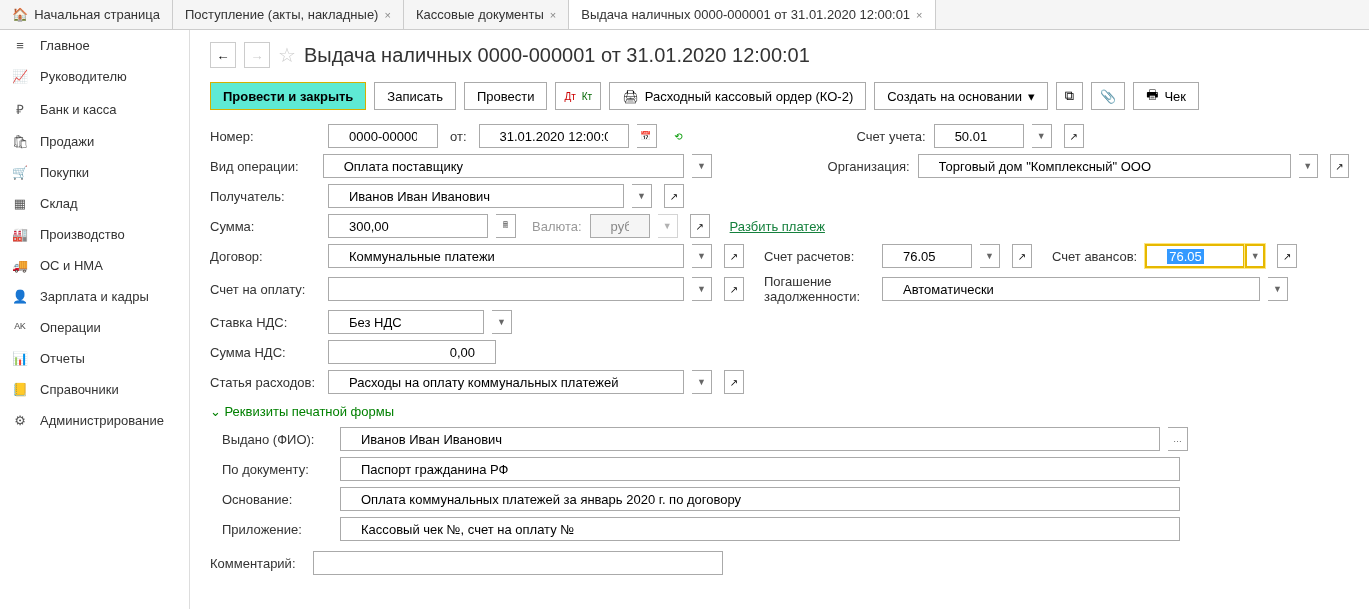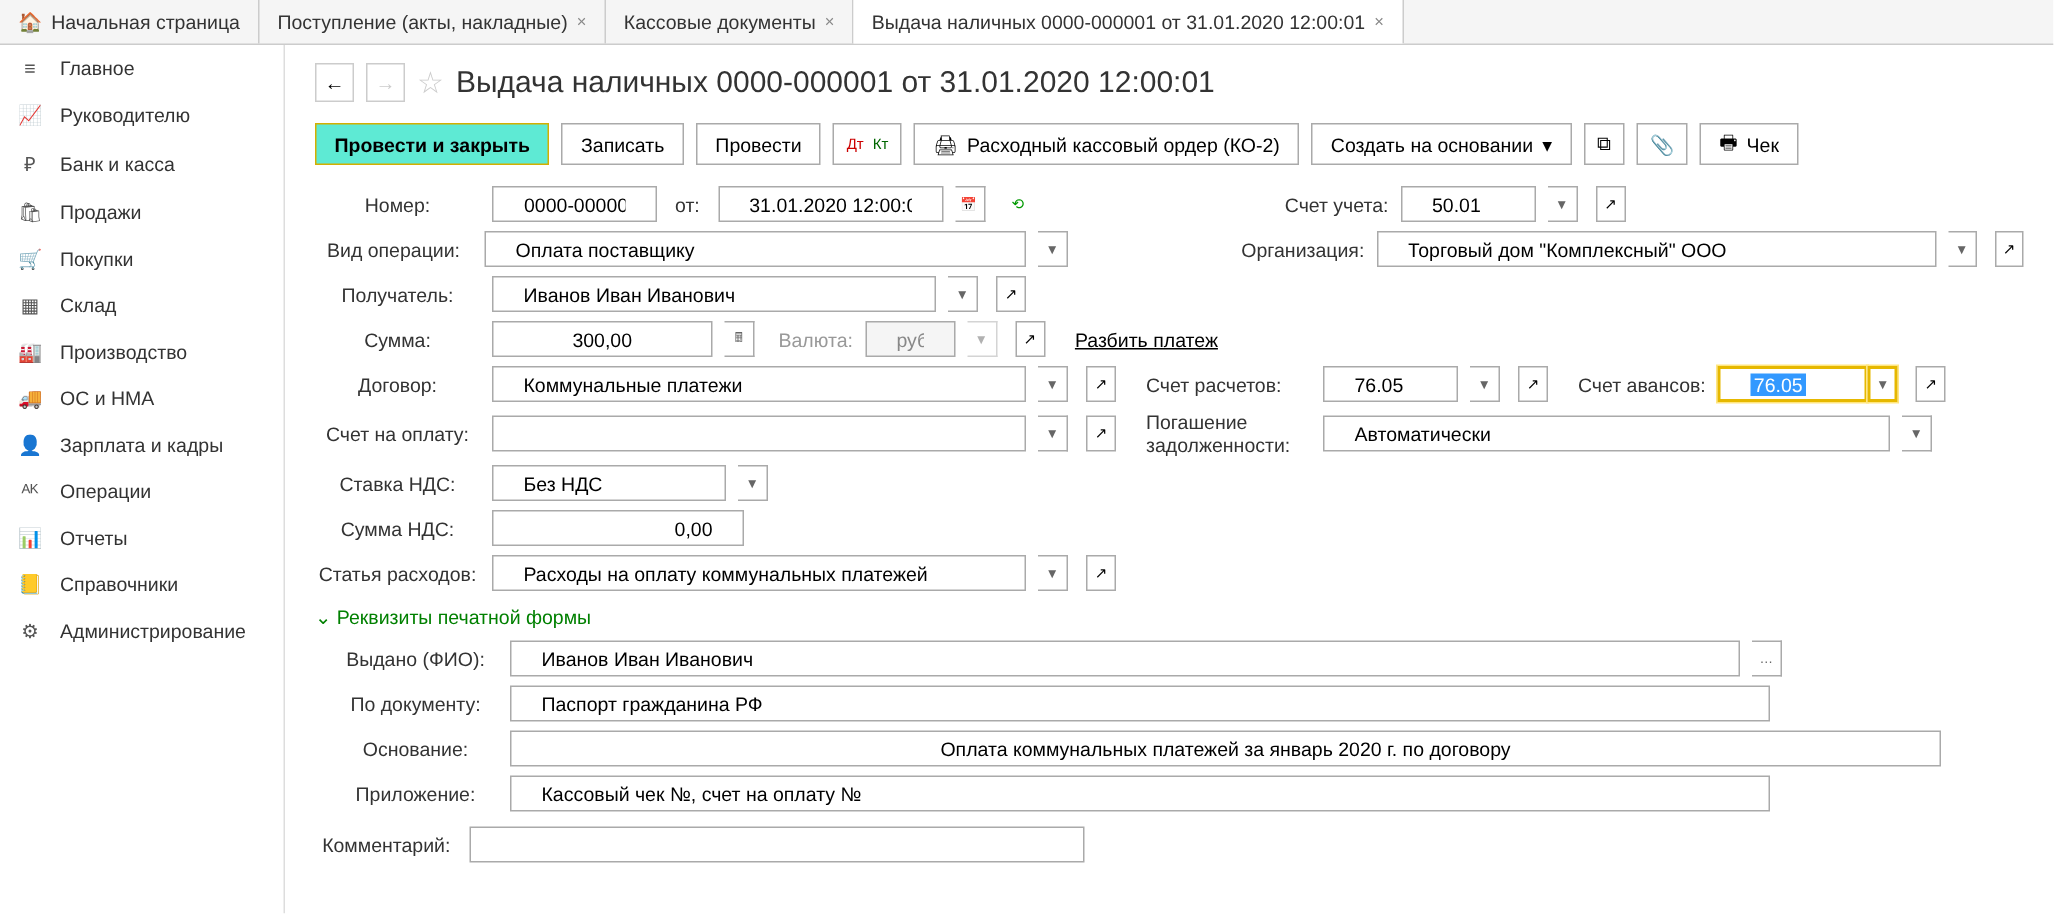--- a/index.html
+++ b/index.html
@@ -27,27 +27,27 @@
   .page-title { font-size: 20px; font-weight: normal; }
   
   
   .toolbar { display: flex; gap: 8px; margin-bottom: 14px; align-items: center; }
   .btn { height: 28px; padding: 0 12px; border: 1px solid #aaa; background: #fff; cursor: pointer; font-size: 13px; display: flex; align-items: center; gap: 6px; }
   .btn.primary { background: #5eead4; border-color: #d4af00; font-weight: bold; }
   .btn.icon-only { padding: 0 8px; }
   
   
   .form-row { display: flex; align-items: center; margin-bottom: 6px; gap: 8px; }
-  .label { width: 110px; font-size: 13px; text-align: center; }
+  .label { width: 110px; font-size: 13px; }
   .input { height: 24px; border: 1px solid #aaa; padding: 0 20px; font-size: 13px; background: #fff; }
   .input.ro { background: #f5f5f5; color: #888; }
   .dd-btn { width: 20px; height: 24px; border: 1px solid #aaa; border-left: none; background: #fff; cursor: pointer; font-size: 9px; color: #666; }
   .ext-btn { width: 20px; height: 24px; border: 1px solid #aaa; background: #fff; cursor: pointer; margin-left: 4px; font-size: 10px; }
   
-  .link { color: #000000; text-decoration: underline; cursor: pointer; }
+  .link { color: #15803d; text-decoration: underline; cursor: pointer; }
   
   .section-header { color: #008000; cursor: pointer; margin: 10px 0 8px 0; font-size: 13px; }
   .section-header::before { content: "⌄ "; }
   
   .indent { margin-left: 12px; }
   
   .highlight-field { border: 2px solid #e6b800 !important; box-shadow: 0 0 0 1px #ffe680; }
   .highlight-text { background: #3399ff; color: #fff; padding: 0 2px; }
 </style>
 </head>
@@ -192,21 +192,21 @@
 
     <div class="form-row">
       <span class="label">Получатель:</span>
       <input class="input" style="width: 296px;" value="Иванов Иван Иванович">
       <button class="dd-btn">▼</button>
       <button class="ext-btn">↗</button>
     </div>
 
     <div class="form-row">
       <span class="label">Сумма:</span>
-      <input class="input" style="width: 147px; text-align: center;" value="300,00">
+      <input class="input" style="width: 160px; text-align: left;" value="300,00">
       <button class="dd-btn">🖩</button>
       <span style="color:#999;margin-left:8px">Валюта:</span>
       <input class="input ro" style="width: 60px;" readonly="" value="руб.">
       <button class="dd-btn" style="opacity:.5">▼</button>
       <button class="ext-btn">↗</button>
       <span class="link" style="margin-left:12px">Разбить платеж</span>
     </div>
 
     <div class="form-row">
       <span class="label">Договор:</span>
@@ -265,21 +265,21 @@
         <span class="label">Выдано (ФИО):</span>
         <input class="input" style="width: 820px;" value="Иванов Иван Иванович">
         <button class="dd-btn">…</button>
       </div>
       <div class="form-row">
         <span class="label">По документу:</span>
         <input class="input" style="width: 840px;" value="Паспорт гражданина РФ">
       </div>
       <div class="form-row">
         <span class="label">Основание:</span>
-        <input class="input" style="width: 954px; text-align: center;" value="Оплата коммунальных платежей за январь 2020 г. по договору">
+        <input class="input" style="width: 840px;" value="Оплата коммунальных платежей за январь 2020 г. по договору">
       </div>
       <div class="form-row">
         <span class="label">Приложение:</span>
         <input class="input" style="width: 840px;" value="Кассовый чек №, счет на оплату №">
       </div>
     </div>
 
     <div class="form-row" style="margin-top:10px">
       <span class="label" style="width:95px">Комментарий:</span>
       <input class="input" style="width: 410px;" value="">

